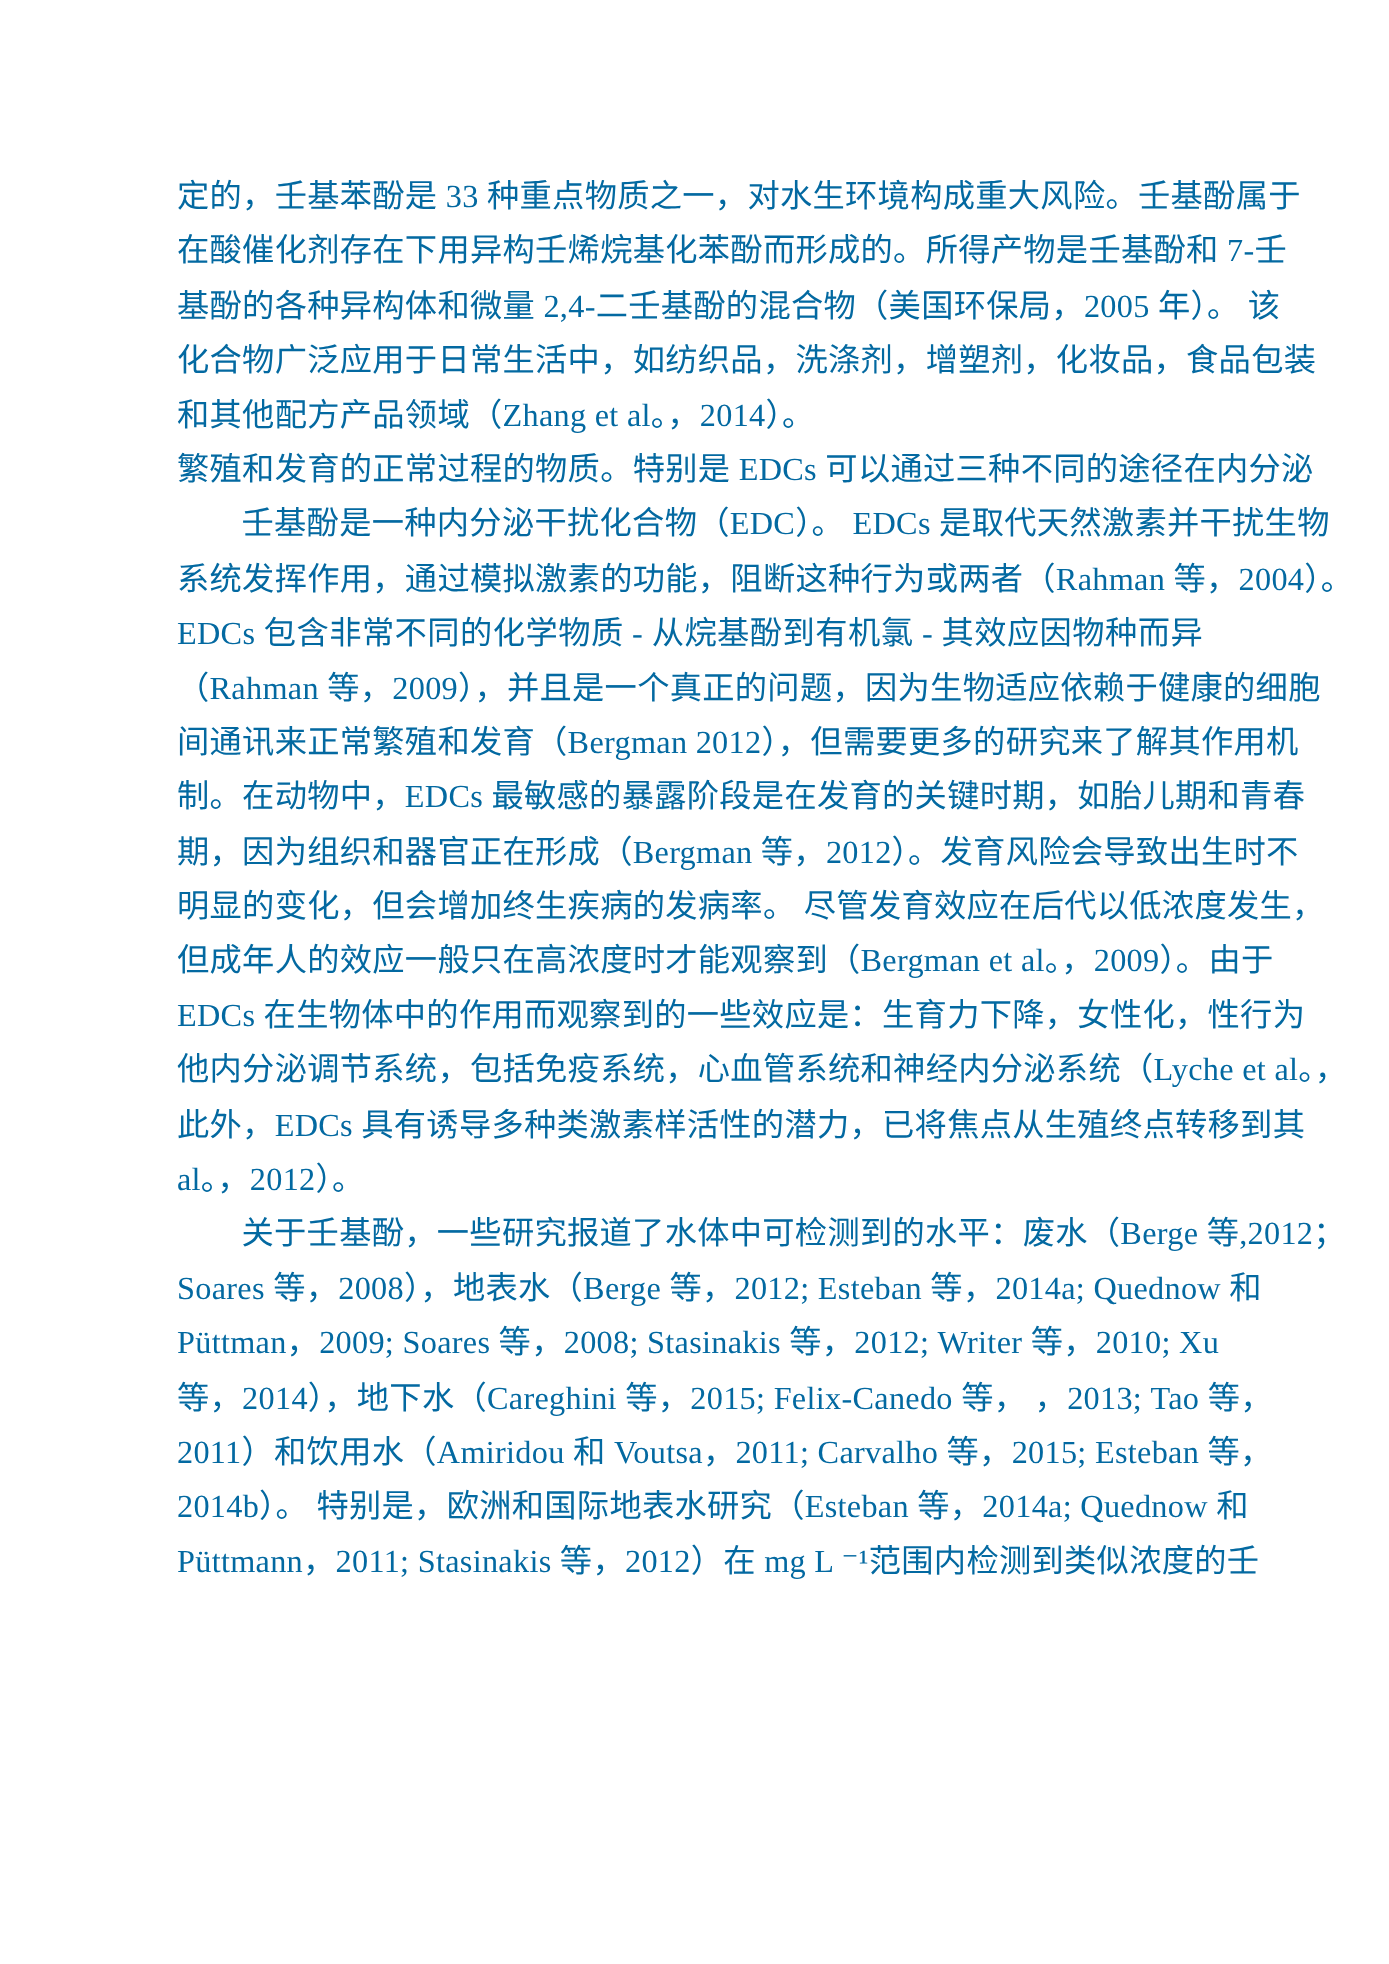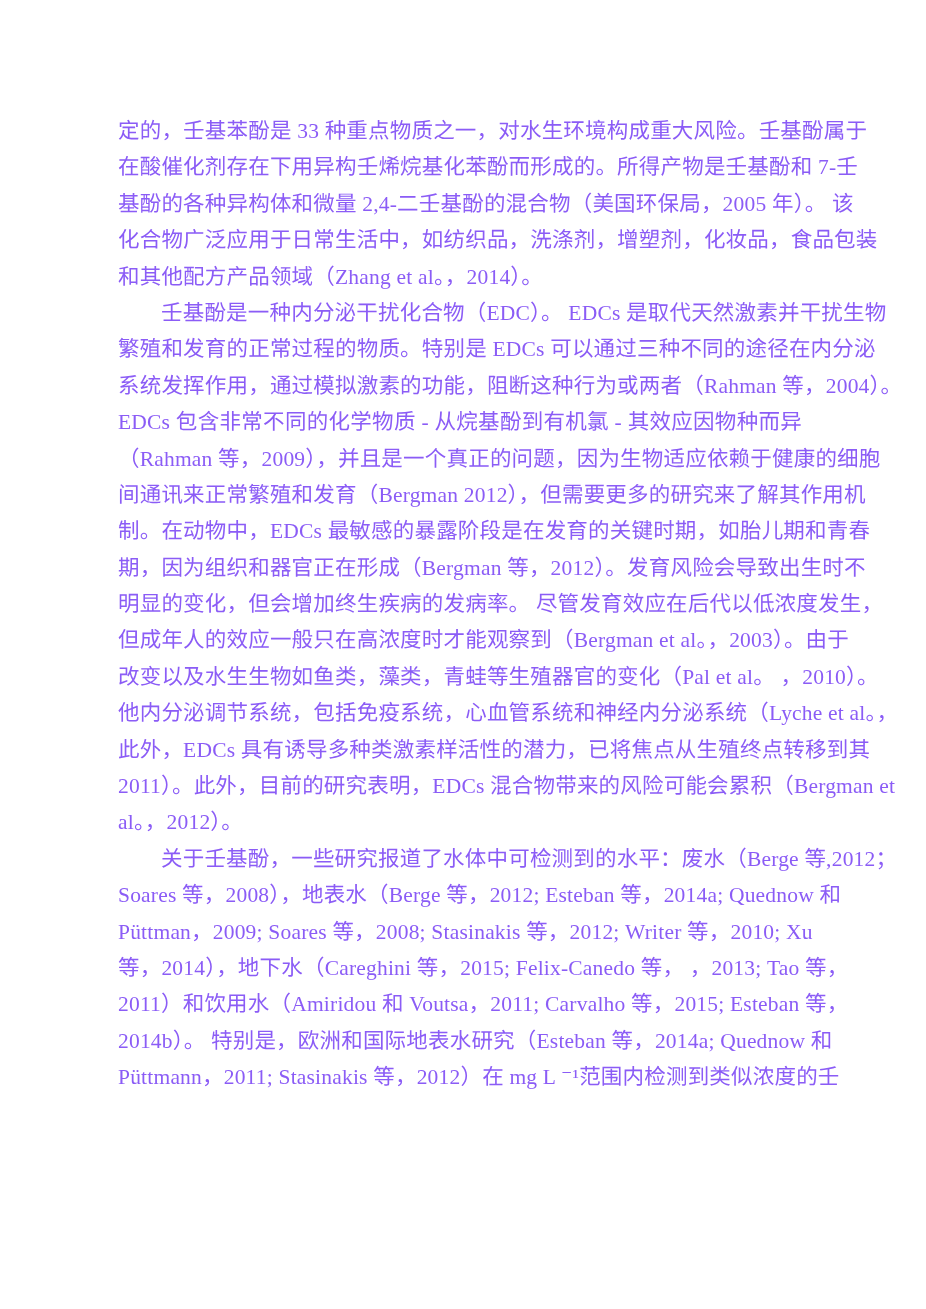--- a/index.html
+++ b/index.html
@@ -13,21 +13,21 @@
     height: 1309px;
     background: #ffffff;
     overflow: hidden;
     font-family: "Liberation Serif", "DejaVu Serif", serif;
   }
   .text-block {
     position: absolute;
     left: 118px;
     top: 113px;
     width: 684px;
-    color: #8b5cf6;
+    color: #0369a1;
   }
   .paragraph {
     margin: 0;
     padding: 0;
   }
   .line {
     font-size: 21.5px;
     line-height: 36.4px;
     height: 36.4px;
     white-space: nowrap;
@@ -51,34 +51,33 @@
 
     <div class="paragraph">
       <div class="line">定的，壬基苯酚是 33 种重点物质之一，对水生环境构成重大风险。壬基酚属于</div>
       <div class="line">在酸催化剂存在下用异构壬烯烷基化苯酚而形成的。所得产物是壬基酚和 7-壬</div>
       <div class="line">基酚的各种异构体和微量 2,4-二壬基酚的混合物（美国环保局，2005 年）。 该</div>
       <div class="line">化合物广泛应用于日常生活中，如纺织品，洗涤剂，增塑剂，化妆品，食品包装</div>
       <div class="line short">和其他配方产品领域（Zhang et al。，2014）。</div>
     </div>
 
     <div class="paragraph">
+      <div class="line">繁殖和发育的正常过程的物质。特别是 EDCs 可以通过三种不同的途径在内分泌</div>
       <div class="line indent">壬基酚是一种内分泌干扰化合物（EDC）。 EDCs 是取代天然激素并干扰生物</div>
-      <div class="line">繁殖和发育的正常过程的物质。特别是 EDCs 可以通过三种不同的途径在内分泌</div>
       <div class="line">系统发挥作用，通过模拟激素的功能，阻断这种行为或两者（Rahman 等，2004）。</div>
       <div class="line">EDCs 包含非常不同的化学物质 - 从烷基酚到有机氯 - 其效应因物种而异</div>
       <div class="line">（Rahman 等，2009），并且是一个真正的问题，因为生物适应依赖于健康的细胞</div>
       <div class="line">间通讯来正常繁殖和发育（Bergman 2012），但需要更多的研究来了解其作用机</div>
       <div class="line">制。在动物中，EDCs 最敏感的暴露阶段是在发育的关键时期，如胎儿期和青春</div>
       <div class="line">期，因为组织和器官正在形成（Bergman 等，2012）。发育风险会导致出生时不</div>
       <div class="line">明显的变化，但会增加终生疾病的发病率。 尽管发育效应在后代以低浓度发生，</div>
-      <div class="line">但成年人的效应一般只在高浓度时才能观察到（Bergman et al。，2003）。由于</div>
-      <div class="line">改变以及水生生物如鱼类，藻类，青蛙等生殖器官的变化（Pal et al。 ，2010）。</div>
+      <div class="line">但成年人的效应一般只在高浓度时才能观察到（Bergman et al。，2009）。由于</div>
+      <div class="line">EDCs 在生物体中的作用而观察到的一些效应是：生育力下降，女性化，性行为</div>
       <div class="line">他内分泌调节系统，包括免疫系统，心血管系统和神经内分泌系统（Lyche et al。，</div>
       <div class="line">此外，EDCs 具有诱导多种类激素样活性的潜力，已将焦点从生殖终点转移到其</div>
-      <div class="line">2011）。此外，目前的研究表明，EDCs 混合物带来的风险可能会累积（Bergman et</div>
       <div class="line short">al。，2012）。</div>
     </div>
 
     <div class="paragraph">
       <div class="line indent">关于壬基酚，一些研究报道了水体中可检测到的水平：废水（Berge 等,2012；</div>
       <div class="line">Soares 等，2008），地表水（Berge 等，2012; Esteban 等，2014a; Quednow 和</div>
       <div class="line">Püttman，2009; Soares 等，2008; Stasinakis 等，2012; Writer 等，2010; Xu</div>
       <div class="line">等，2014），地下水（Careghini 等，2015; Felix-Canedo 等， ，2013; Tao 等，</div>
       <div class="line">2011）和饮用水（Amiridou 和 Voutsa，2011; Carvalho 等，2015; Esteban 等，</div>
       <div class="line">2014b）。 特别是，欧洲和国际地表水研究（Esteban 等，2014a; Quednow 和</div>

